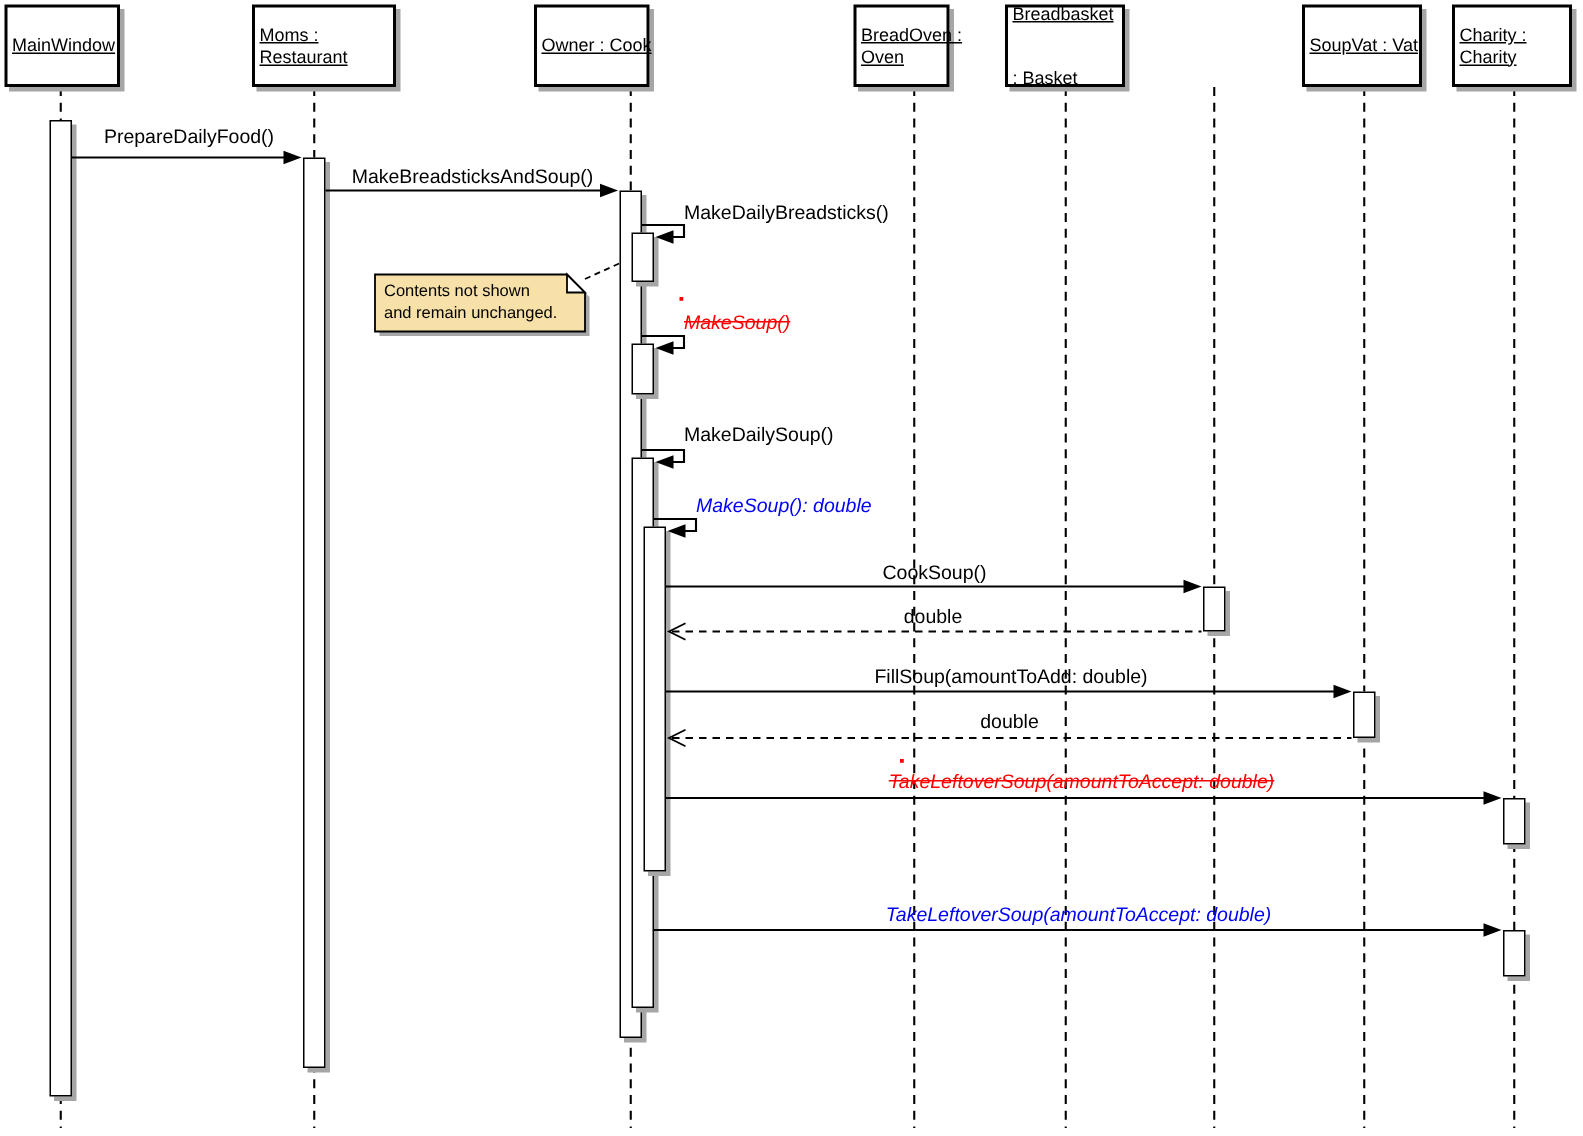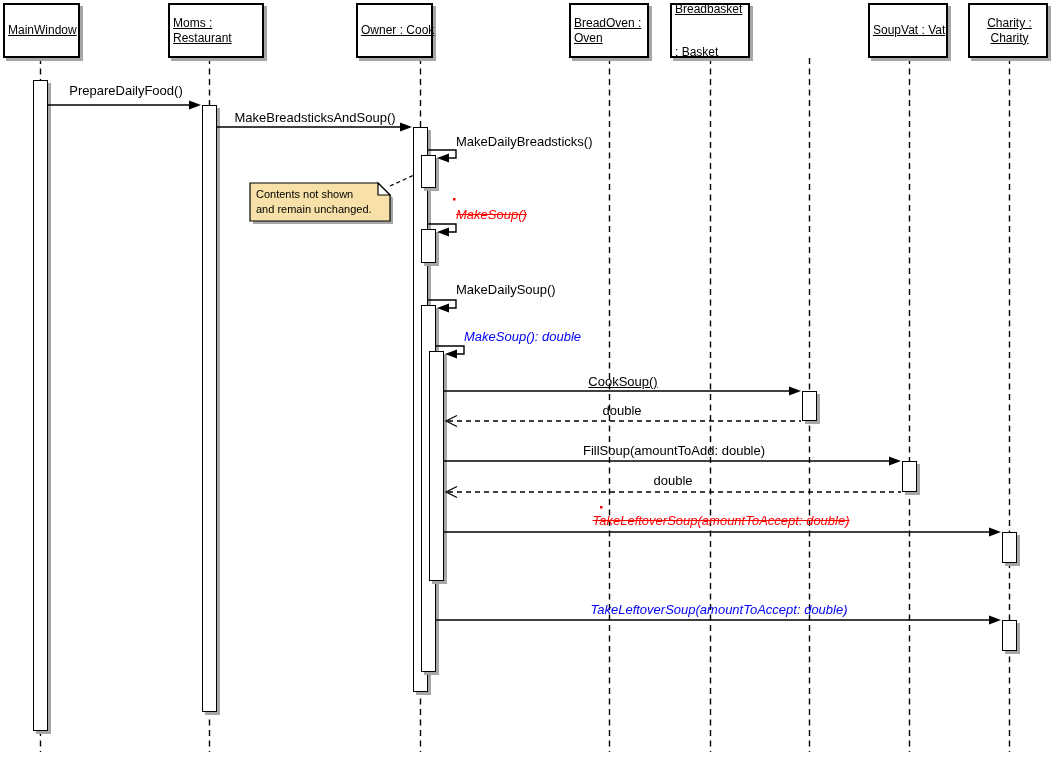--- a/index.html
+++ b/index.html
@@ -107,43 +107,43 @@
   <div class="head" style="left:3px;   width:77px;">
     <span>MainWindow</span>
   </div>
   <div class="head" style="left:168px; width:96px;">
     <span>Moms :</span>
     <span>Restaurant</span>
   </div>
   <div class="head" style="left:356px; width:77px;">
     <span>Owner : Cook</span>
   </div>
-  <div class="head" style="left:569px; width:80px;">
+  <div class="head" style="left:569px; width:64px;">
     <span>BreadOven :</span>
     <span>Oven</span>
   </div>
   <div class="head" style="left:670px; width:80px;gap:29px;">
     <span>Breadbasket</span>
     <span>: Basket</span>
   </div>
   <div class="head" style="left:868px; width:80px;">
     <span>SoupVat : Vat</span>
   </div>
-  <div class="head" style="left:968px; width:80px;align-items:center;">
+  <div class="head" style="left:968px; width:80px;">
     <span>Charity :</span>
     <span>Charity</span>
   </div>
 
   <span class="lbl c" style="left:126px; top:85px;">PrepareDailyFood()</span>
   <span class="lbl c" style="left:315px; top:112px;">MakeBreadsticksAndSoup()</span>
   <span class="lbl" style="left:456px; top:136px;">MakeDailyBreadsticks()</span>
   <span class="lbl red" style="left:456px; top:209px;">MakeSoup()</span>
   <span class="lbl" style="left:456px; top:284px;">MakeDailySoup()</span>
   <span class="lbl blue" style="left:464px; top:331px;">MakeSoup(): double</span>
-  <span class="lbl c" style="left:623px; top:376px;text-decoration:underline;">CookSoup()</span>
+  <span class="lbl c" style="left:623px; top:376px;">CookSoup()</span>
   <span class="lbl c" style="left:622px; top:405px;">double</span>
   <span class="lbl c" style="left:674px; top:445px;">FillSoup(amountToAdd: double)</span>
   <span class="lbl c" style="left:673px; top:475px;">double</span>
   <span class="lbl c red" style="left:721px; top:515px;">TakeLeftoverSoup(amountToAccept: double)</span>
   <span class="lbl c blue" style="left:719px; top:604px;">TakeLeftoverSoup(amountToAccept: double)</span>
 
   <div class="note-text">
     <div>Contents not shown</div>
     <div>and remain unchanged.</div>
   </div>

